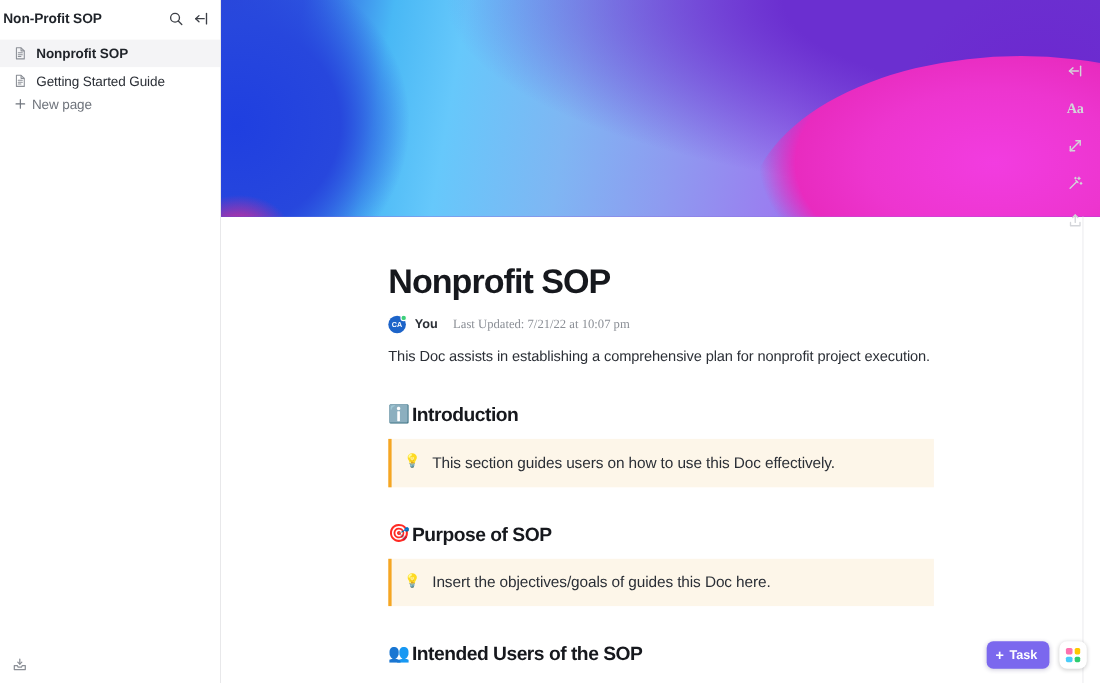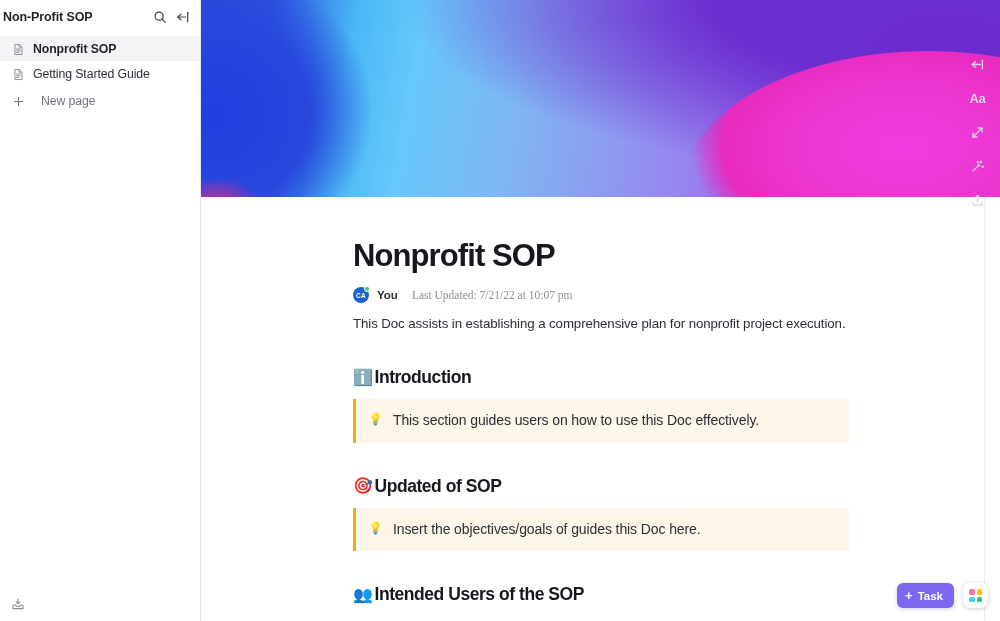--- a/index.html
+++ b/index.html
@@ -39,21 +39,21 @@
   }
   .sb-row.active { background: #f4f4f6; }
   .sb-row .doc-ico { width: 13px; height: 13px; flex: 0 0 13px; color: #8b8f96; }
   .sb-row .label {
     font-size: 12.3px; color: #2b2f36; white-space: nowrap;
     letter-spacing: -0.1px;
   }
   .sb-row.active .label { font-weight: 600; color: #1f2329; }
 
   .sb-new {
-    display: flex; align-items: center; gap: 16px;
+    display: flex; align-items: flex-start; gap: 4px;
     height: 25px; padding: 0 10px 0 12px; margin-top: 2px;
     cursor: pointer;
   }
   .sb-new .plus-ico { width: 13px; height: 13px; flex: 0 0 13px; color: #6f747c; }
   .sb-new .label { font-size: 12.3px; color: #6f747c; letter-spacing: -0.1px; }
 
   .sb-footer {
     position: absolute; left: 0; bottom: 0;
     width: 201px; height: 34px;
     display: flex; align-items: center; padding-left: 11px;
@@ -181,21 +181,21 @@
     display: flex; flex-direction: column; align-items: center; gap: 17px;
   }
   .rail-btn {
     width: 17px; height: 17px;
     display: flex; align-items: center; justify-content: center;
     color: #d3d5d9; cursor: pointer;
   }
   .rail-btn svg { width: 15px; height: 15px; display: block; }
   .rail-btn.aa {
     font-size: 13px; font-weight: 600; color: #d3d5d9;
-    letter-spacing: -0.3px; font-family: Liberation Sans, sans-serif;
+    letter-spacing: -0.3px; font-family: Liberation Serif, serif;
   }
 
   
   .fab-row {
     position: absolute; right: 12px; bottom: 13px;
     display: flex; align-items: center; gap: 9px;
   }
   .fab-task {
     height: 25px; padding: 0 11px 0 8px;
     background: #7b68ee; border-radius: 6px;
@@ -327,21 +327,21 @@
           <span class="emoji">ℹ️</span>
           <span>Introduction</span>
         </h2>
         <div class="callout">
           <span class="bulb">💡</span>
           <span class="ctext">This section guides users on how to use this Doc effectively.</span>
         </div>
 
         <h2 class="h2">
           <span class="emoji">🎯</span>
-          <span>Updated of SOP</span>
+          <span>Purpose of SOP</span>
         </h2>
         <div class="callout">
           <span class="bulb">💡</span>
           <span class="ctext">Insert the objectives/goals of guides this Doc here.</span>
         </div>
 
         <h2 class="h2">
           <span class="emoji">👥</span>
           <span>Intended Users of the SOP</span>
         </h2>

